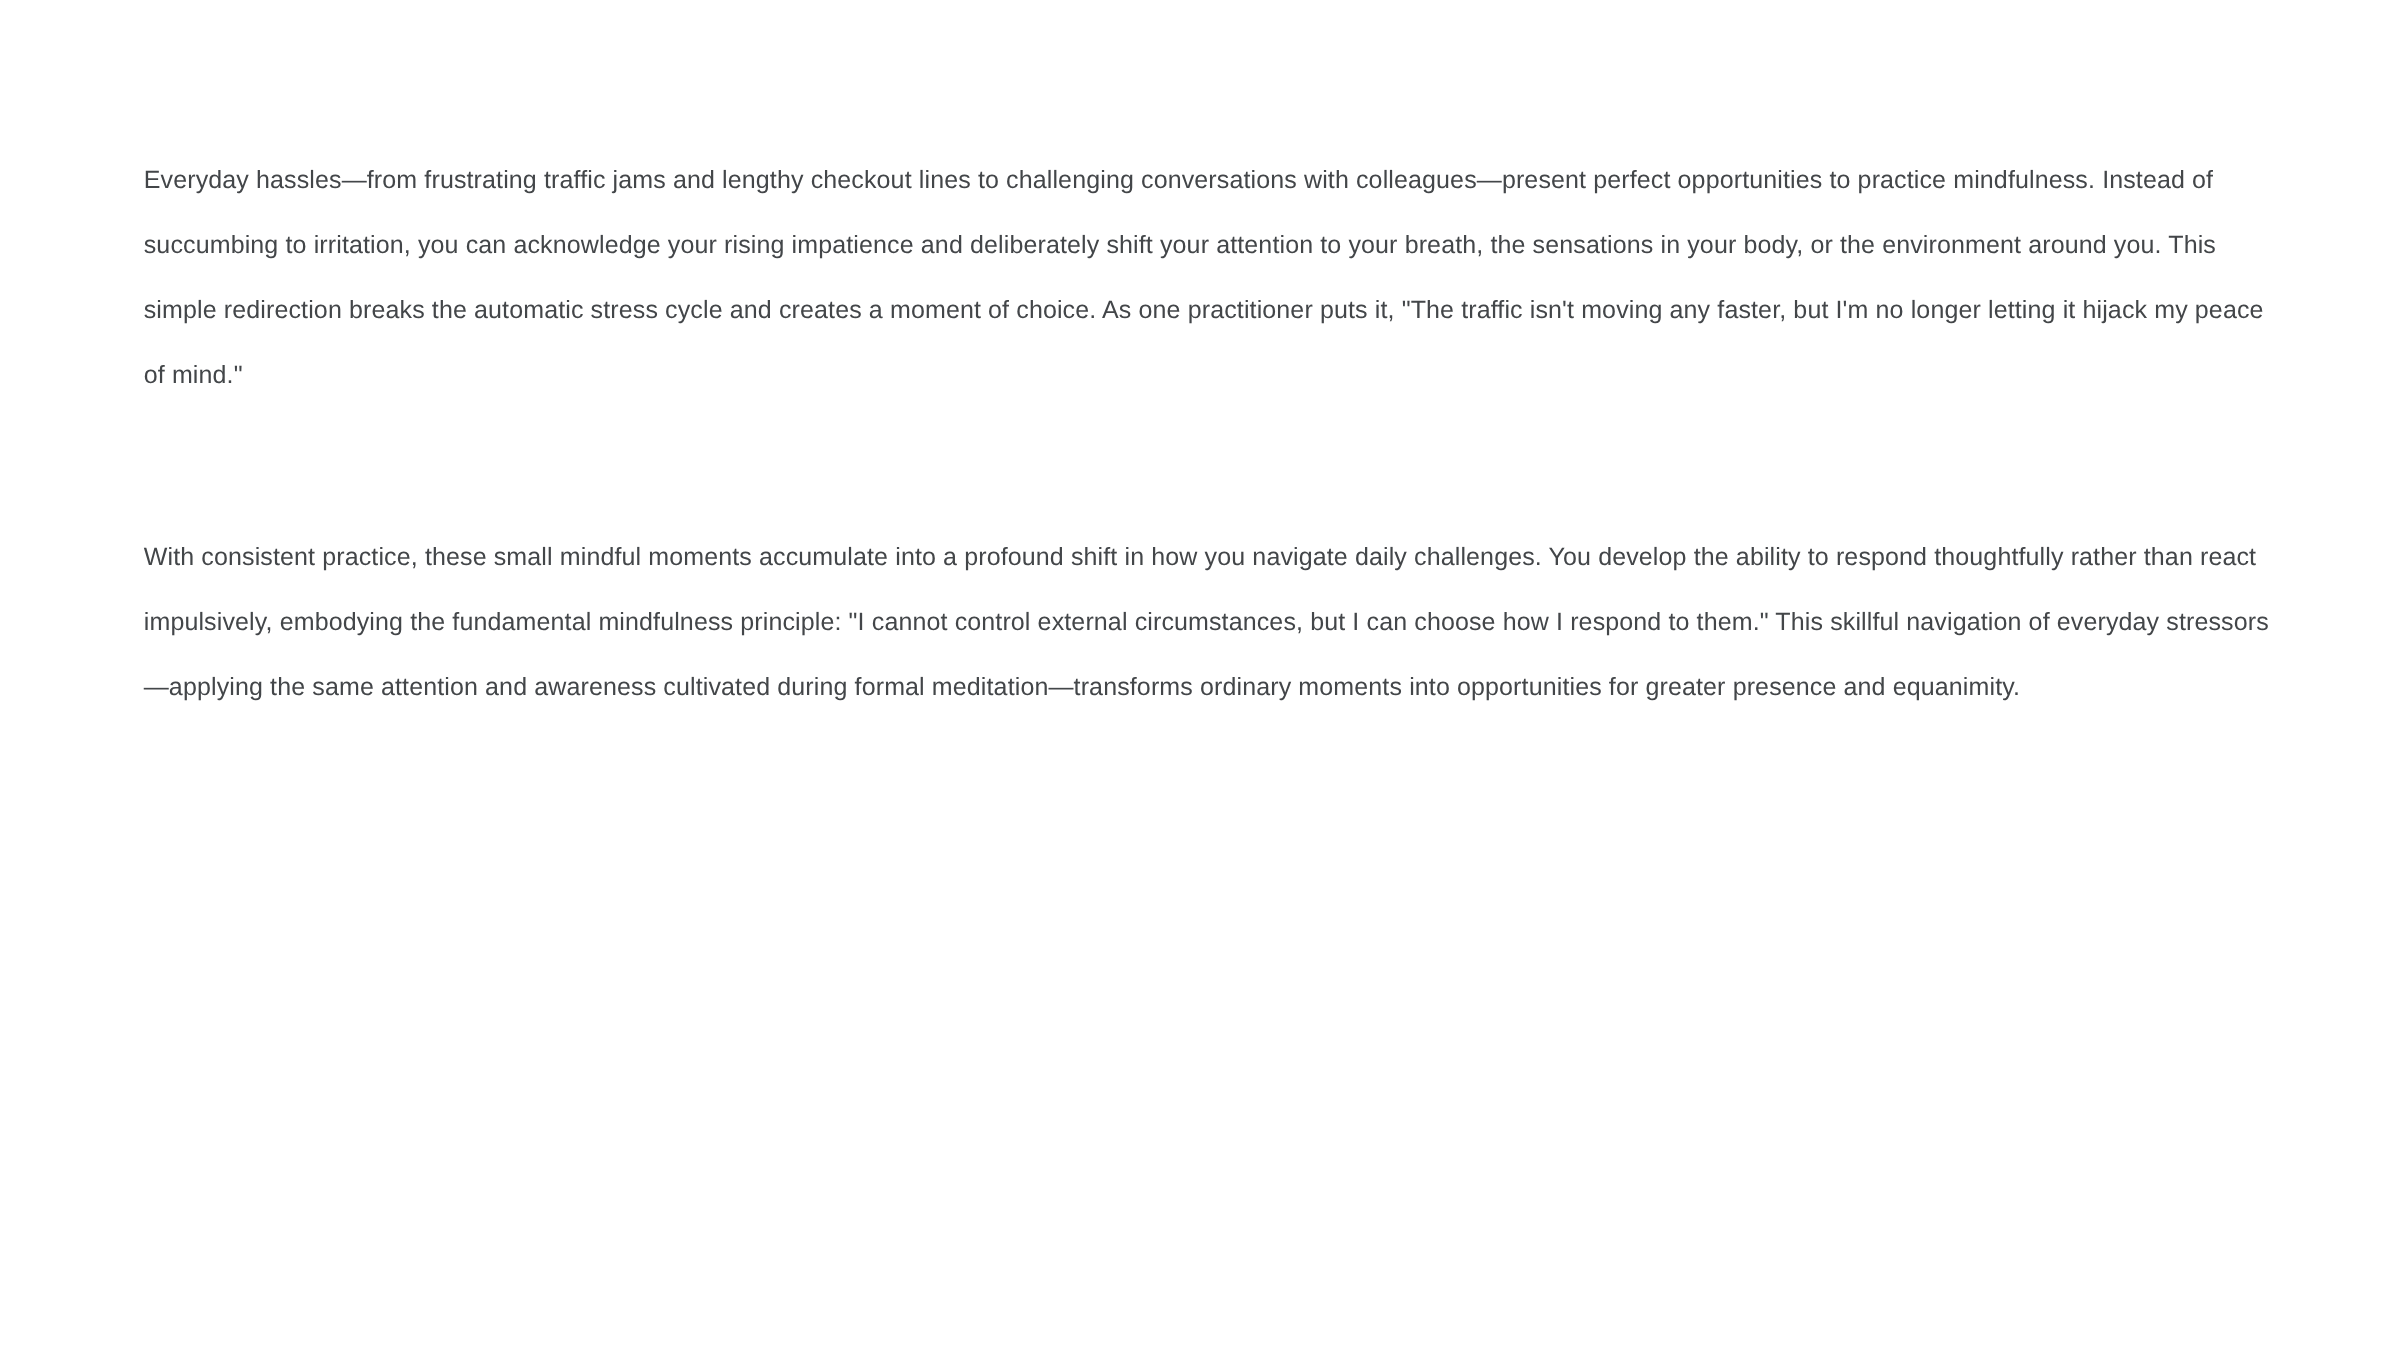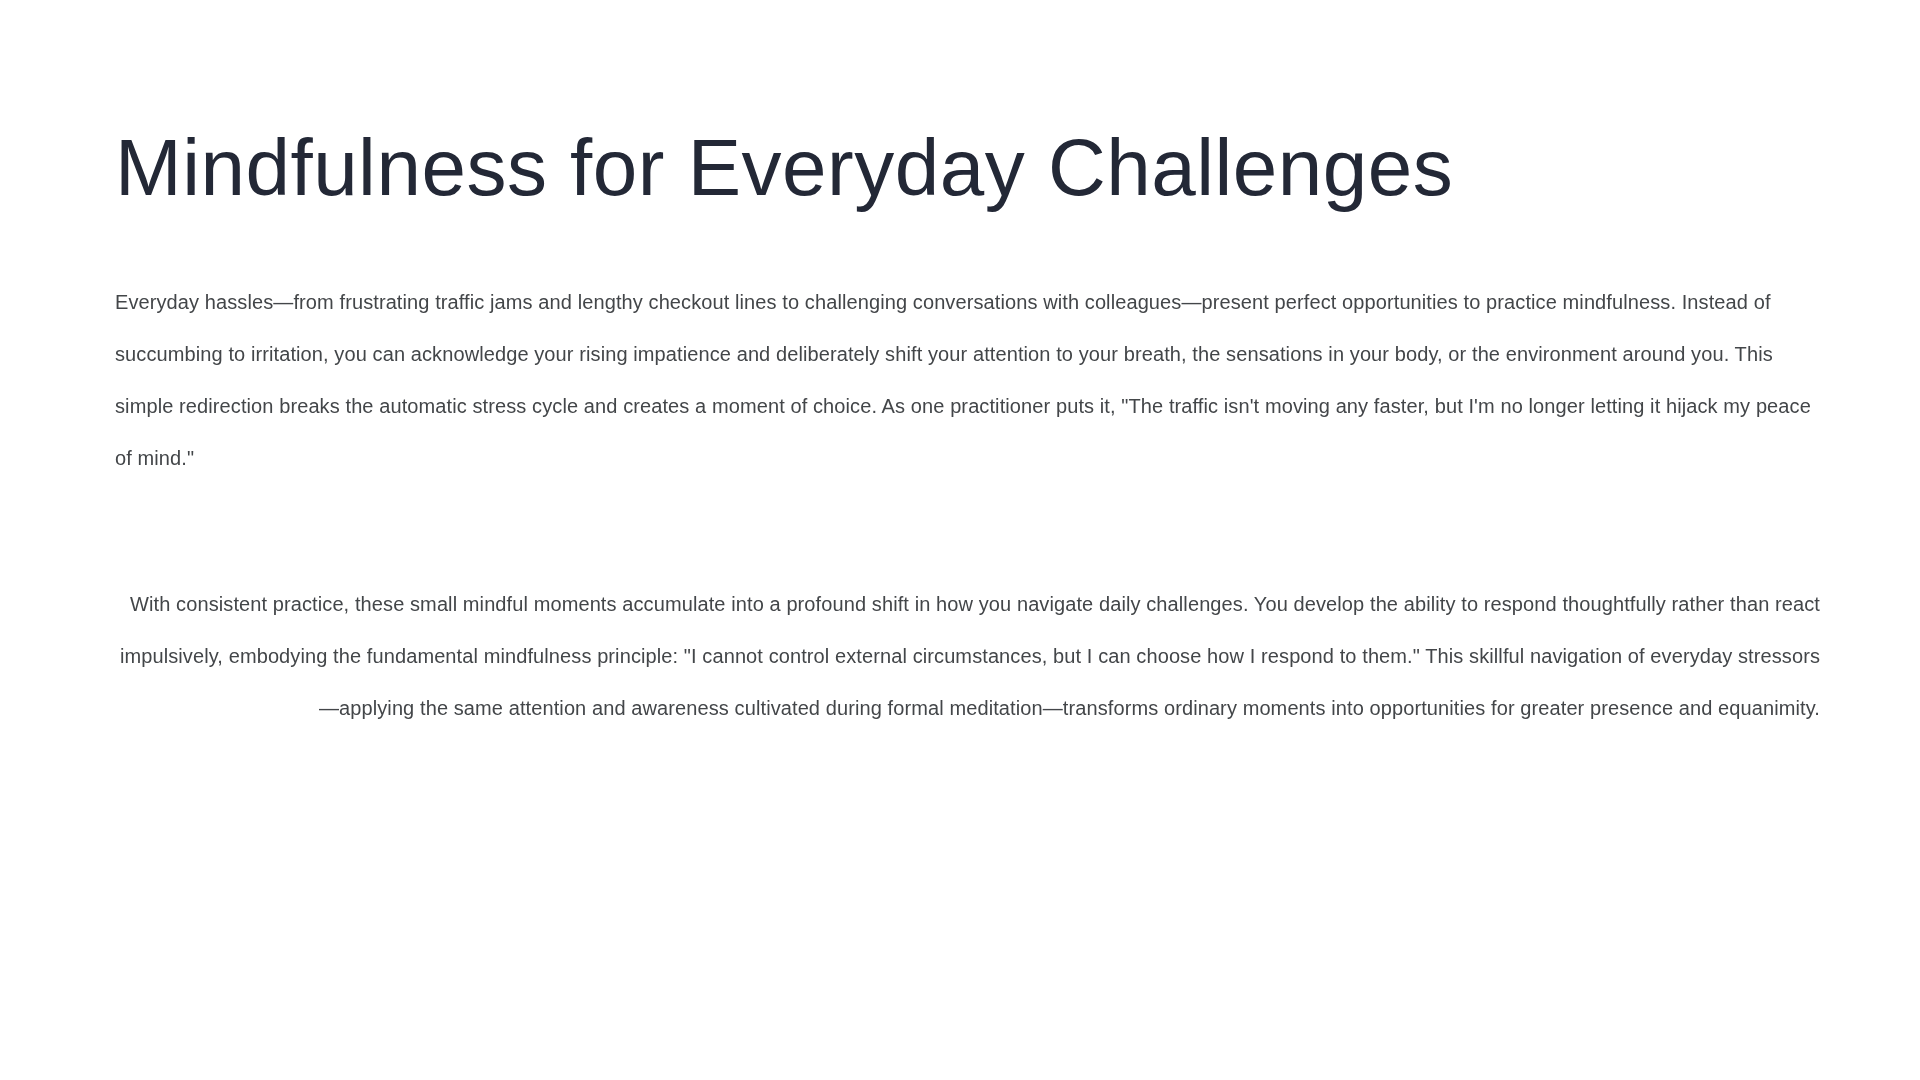--- a/index.html
+++ b/index.html
@@ -34,27 +34,25 @@
   .doc-paragraph {
     margin: 0 0 94px 0;
     font-size: 20px;
     line-height: 52px;
     font-weight: 400;
     letter-spacing: 0.1px;
     color: #434649;
   }
   .doc-paragraph:last-child {
     margin-bottom: 0;
-    text-align: right;
   }
 </style>
 </head>
 <body>
 
 <main class="page">
-  <h1 class="doc-title">Mindfulness for Everyday Challenges</h1>
 
   <section class="doc-body">
     <p class="doc-paragraph">Everyday hassles—from frustrating traffic jams and lengthy checkout lines to challenging conversations with colleagues—present perfect opportunities to practice mindfulness. Instead of succumbing to irritation, you can acknowledge your rising impatience and deliberately shift your attention to your breath, the sensations in your body, or the environment around you. This simple redirection breaks the automatic stress cycle and creates a moment of choice. As one practitioner puts it, "The traffic isn't moving any faster, but I'm no longer letting it hijack my peace of mind."</p>
 
     <p class="doc-paragraph">With consistent practice, these small mindful moments accumulate into a profound shift in how you navigate daily challenges. You develop the ability to respond thoughtfully rather than react impulsively, embodying the fundamental mindfulness principle: "I cannot control external circumstances, but I can choose how I respond to them." This skillful navigation of everyday stressors—applying the same attention and awareness cultivated during formal meditation—transforms ordinary moments into opportunities for greater presence and equanimity.</p>
   </section>
 </main>
 
 </body></html>

